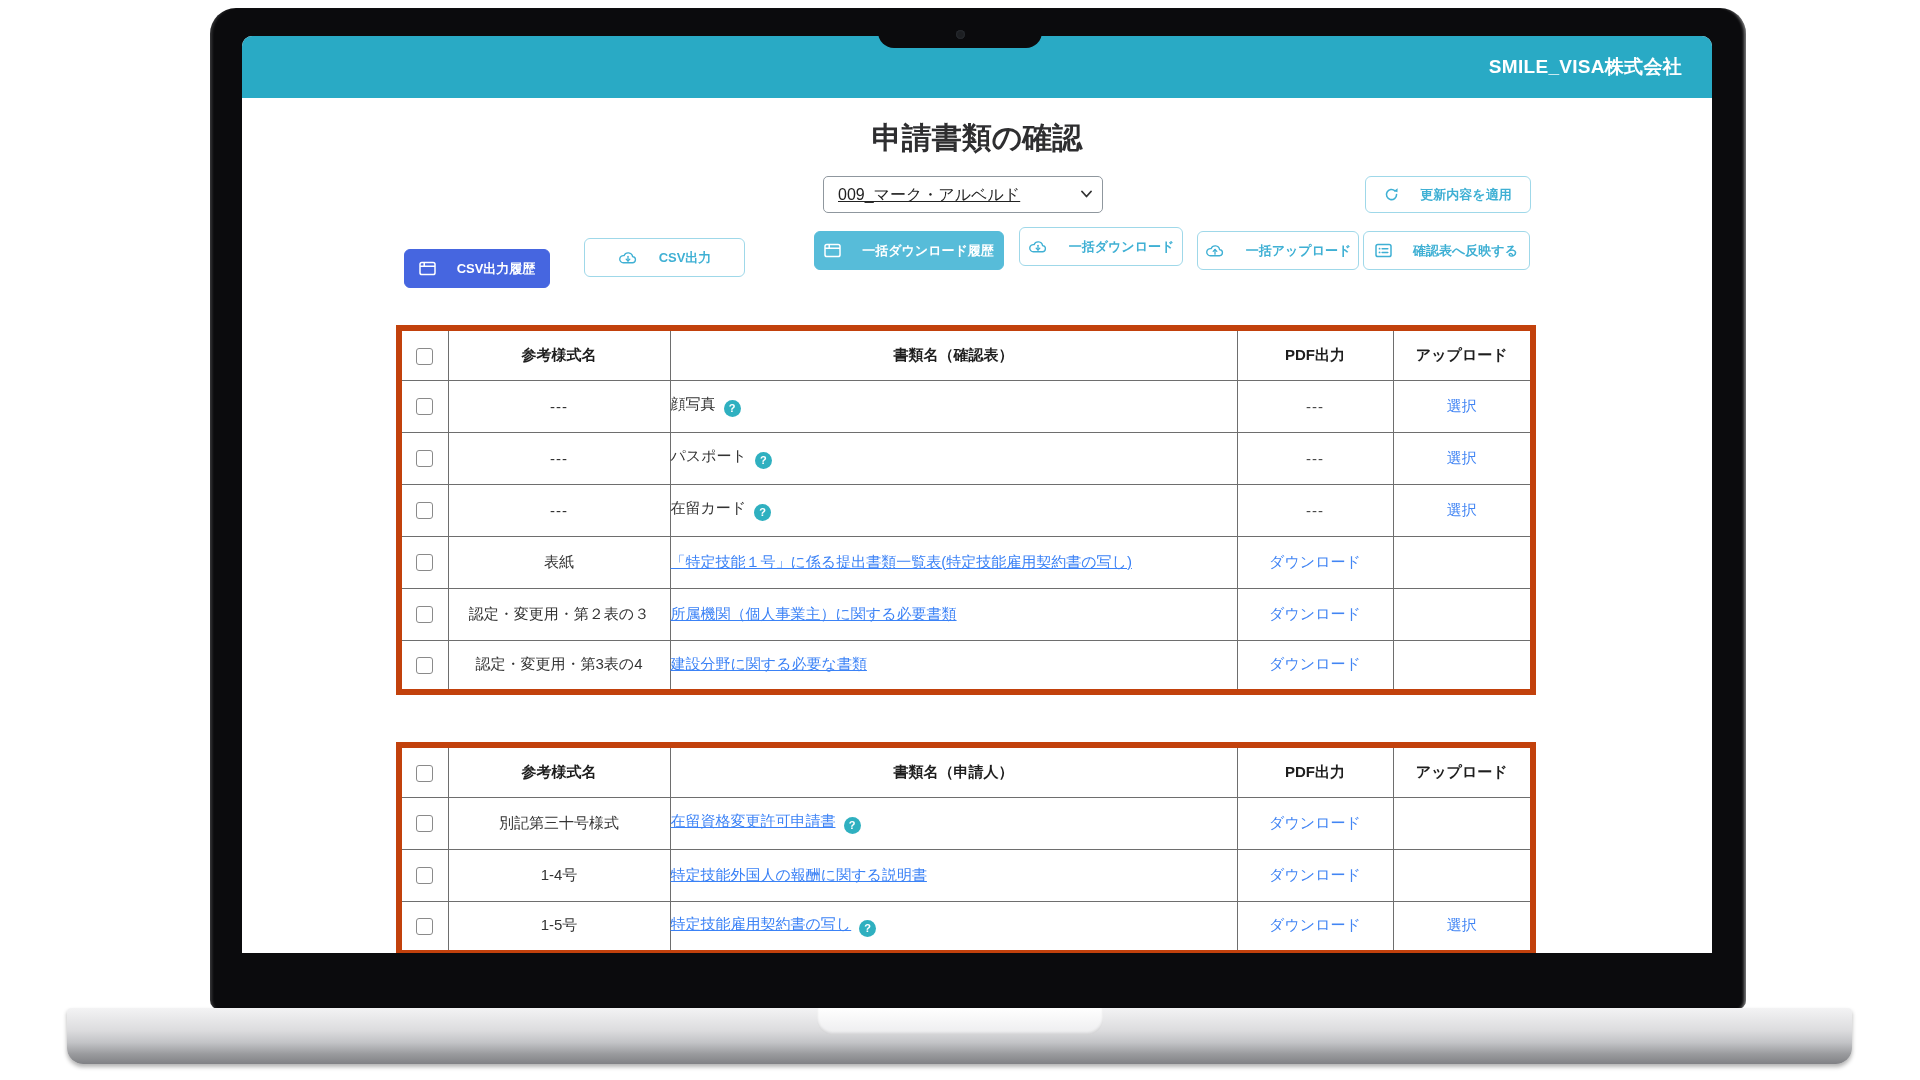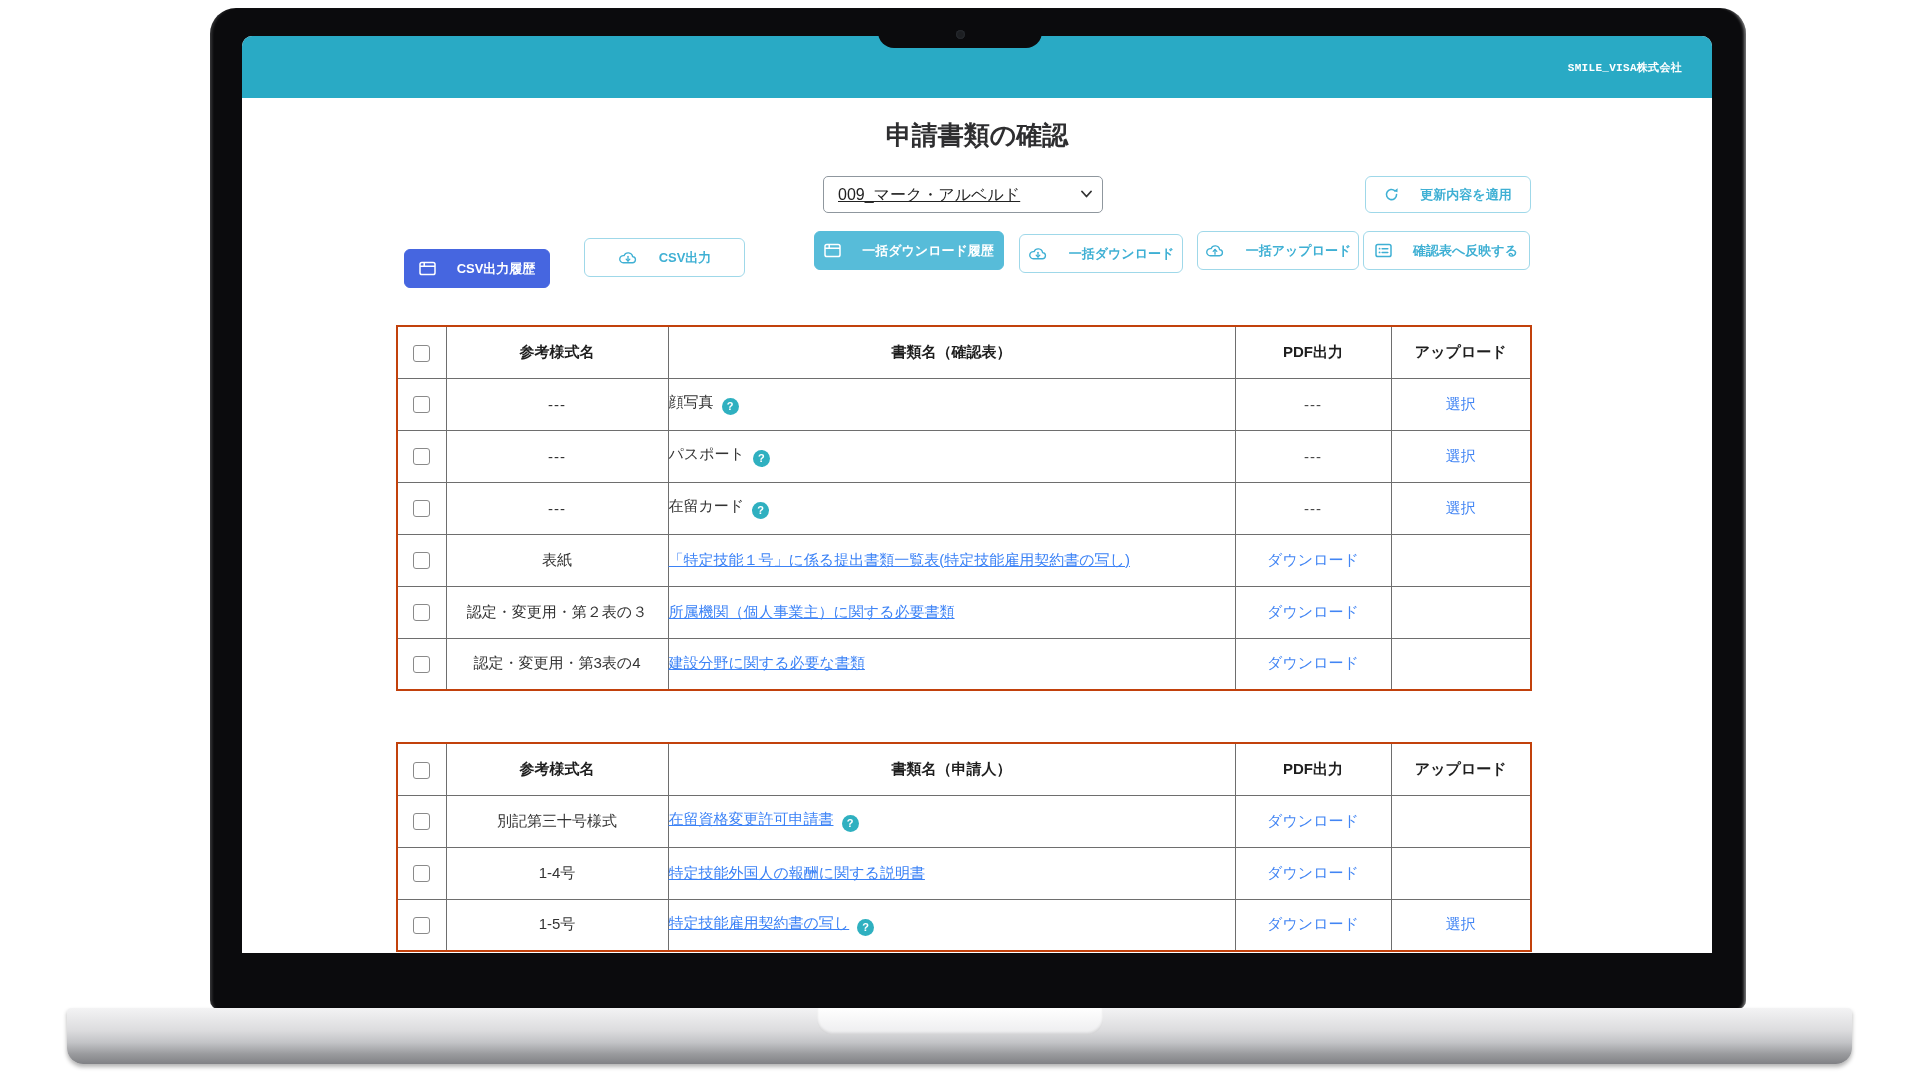--- a/index.html
+++ b/index.html
@@ -20,50 +20,50 @@
         border-radius:4px 4px 16px 16px;box-shadow:0 3px 4px rgba(0,0,0,.3);}
   .scoop{position:absolute;left:50%;top:0;width:286px;height:27px;margin-left:-143px;
          background:linear-gradient(#ffffff,#ececee);border-radius:0 0 16px 16px;
          box-shadow:inset 0 -2px 3px rgba(0,0,0,.12);}
 
   
   .page{position:absolute;left:32px;top:28px;width:1470px;height:917px;background:#fff;
         border-radius:10px 10px 0 0;overflow:hidden;}
   .appbar{position:absolute;left:0;top:0;width:100%;height:62px;background:var(--teal-header,#29aac5);
           display:flex;align-items:center;justify-content:flex-end;box-sizing:border-box;padding-right:30px;}
-  .company{color:#fff;font-weight:700;font-size:11px;letter-spacing:.3px;font-family:Liberation Mono, monospace;}
+  .company{color:#fff;font-weight:700;font-size:19px;letter-spacing:.3px;}
 
   .page-title{position:absolute;left:0;top:82px;width:100%;text-align:center;
-              font-size:26px;font-weight:600;color:#2e2e30;}
+              font-size:30px;font-weight:600;color:#2e2e30;}
 
   .select-wrap{position:absolute;left:581px;top:140px;width:280px;height:37px;}
   .select-wrap select{width:100%;height:100%;appearance:none;-webkit-appearance:none;
         border:1px solid #8f979e;border-radius:5px;background:#fff;font-size:16px;color:#222;
         padding:0 30px 0 14px;font-family:inherit;text-decoration:underline;}
   .select-chevron{position:absolute;right:11px;top:14px;pointer-events:none;}
 
   .btn{display:flex;align-items:center;justify-content:center;gap:21px;box-sizing:border-box;
        height:39px;border-radius:6px;font-size:13px;font-weight:600;cursor:pointer;
        border:1px solid transparent;position:absolute;}
   .btn .ic{display:flex;align-items:center;}
   .btn-outline{background:#fff;border-color:var(--teal-border,#9fd8e9);color:var(--teal-text,#3fb0d4);}
   .btn-blue{background:var(--blue-btn,#4666e0);color:#fff;border-color:var(--blue-btn,#4666e0);}
   .btn-teal{background:var(--teal-btn,#57bcd9);color:#fff;border-color:var(--teal-btn,#57bcd9);}
 
   .apply-btn{left:1123px;top:140px;width:166px;height:37px;}
   .b-csv-history{left:162px;top:213px;width:146px;}
   .b-csv-out{left:342px;top:202px;width:161px;}
   .b-batch-dl-history{left:572px;top:195px;width:190px;}
-  .b-batch-dl{left:777px;top:198px;width:164px;}
+  .b-batch-dl{left:777px;top:191px;width:164px;}
   .b-batch-ul{left:955px;top:195px;width:162px;}
   .b-reflect{left:1121px;top:195px;width:167px;}
 
   
   .doc-table{position:absolute;left:154px;width:1134px;border-collapse:collapse;table-layout:fixed;
-             background:#fff;border:2px solid #c2410c;}
+             background:#fff;border:6px solid #c2410c;}
   .t1{top:289px;}
   .t2{top:706px;}
   .doc-table th,.doc-table td{border:1px solid #6e6e6e;height:52px;padding:0;vertical-align:middle;
              font-size:15px;color:#333;box-sizing:border-box;}
   .doc-table th{font-weight:700;color:#1e1e1e;text-align:center;}
   .cell-center{text-align:center;}
   .cell-doc{text-align:left;padding-left:14px;}
   .chk{display:inline-block;width:15px;height:15px;border:1.5px solid #8a8a8a;border-radius:3px;
        background:#fff;vertical-align:middle;}
   .doc-link{color:var(--link,#3b82f6);text-decoration:underline;cursor:pointer;}

